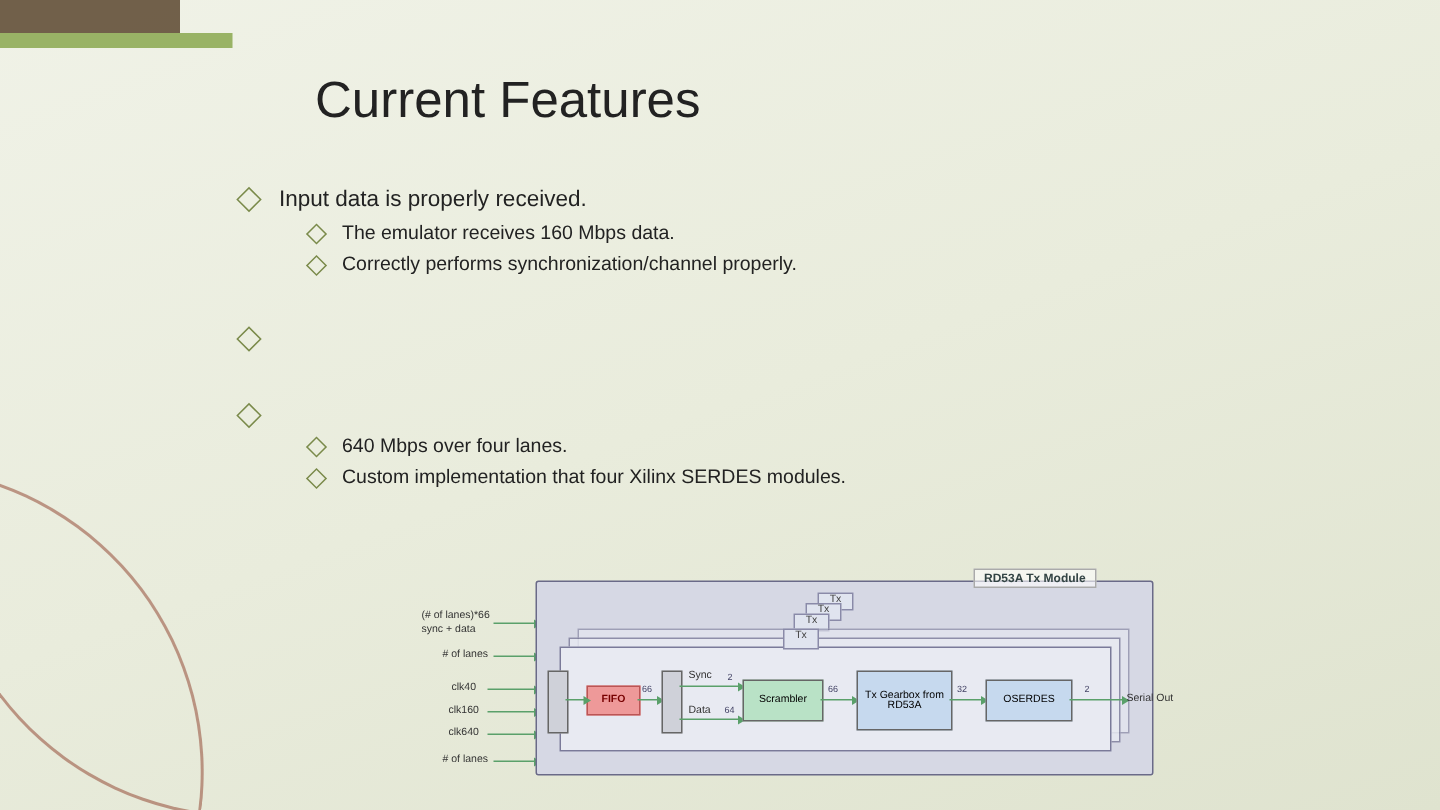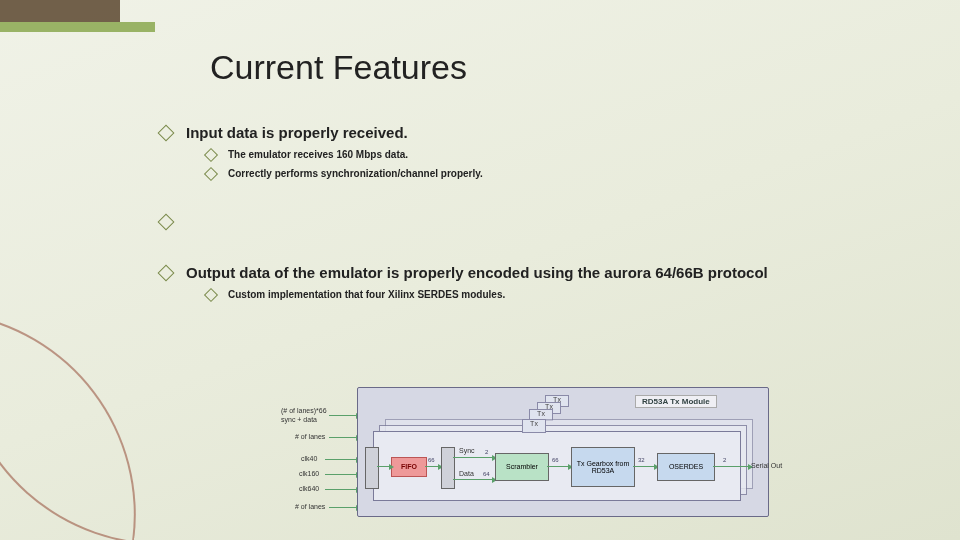--- a/index.html
+++ b/index.html
@@ -52,33 +52,32 @@
     font-size: 34px;
     font-weight: 400;
     color: #222;
   }
   .content {
     position: absolute;
     top: 110px;
     left: 160px;
     right: 30px;
     color: #222;
-    font-weight: bold;
   }
   .bullet-l1 {
     display: flex;
     align-items: flex-start;
     margin: 14px 0 6px 0;
     font-size: 15px;
   }
   .bullet-l2 {
     display: flex;
-    align-items: flex-end;
+    align-items: center;
     margin: 6px 0 4px 46px;
-    font-size: 10px;
+    font-size: 13px;
   }
   .diamond {
     width: 10px;
     height: 10px;
     flex: 0 0 10px;
     border: 1.5px solid #7a8a4a;
     transform: rotate(45deg);
     margin: 3px 14px 0 0;
     background: transparent;
   }
@@ -197,21 +196,24 @@
     <div style="height:16px"></div>
 
     <div class="bullet-l1">
       <div class="diamond"></div>
     </div>
 
     <div style="height:16px"></div>
 
     <div class="bullet-l1">
       <div class="diamond"></div>
-      <div>Output data of the emulator is properly encoded using the aurora 64/66B protocol</div>
+    </div>
+    <div class="bullet-l2">
+      <div class="diamond-sm"></div>
+      <div>640 Mbps over four lanes.</div>
     </div>
     <div class="bullet-l2">
       <div class="diamond-sm"></div>
       <div>Custom implementation that four Xilinx SERDES modules.</div>
     </div>
 
   </div>
 
   <div class="diagram">
 
@@ -224,21 +226,21 @@
     <div class="dlabel" style="left:10px; top:128px;"># of lanes</div>
 
     <div class="arrow" style="left:44px; top:40px; width:28px;"></div>
     <div class="arrow" style="left:44px; top:62px; width:28px;"></div>
     <div class="arrow" style="left:40px; top:84px; width:32px;"></div>
     <div class="arrow" style="left:40px; top:99px; width:32px;"></div>
     <div class="arrow" style="left:40px; top:114px; width:32px;"></div>
     <div class="arrow" style="left:44px; top:132px; width:28px;"></div>
 
     <div class="outer-box" style="left:72px; top:12px; width:410px; height:128px;"></div>
-    <div class="outer-title" style="left:350px; top:4px;margin-top:16px;">RD53A Tx Module</div>
+    <div class="outer-title" style="left:364px; top:4px;">RD53A Tx Module</div>
 
     <div class="tx-tab" style="left:260px; top:20px; width:22px; height:10px;">Tx</div>
     <div class="tx-tab" style="left:252px; top:27px; width:22px; height:10px;">Tx</div>
     <div class="tx-tab" style="left:244px; top:34px; width:22px; height:10px;">Tx</div>
 
     <div class="lane-box" style="left:100px; top:44px; width:366px; height:68px; opacity:0.6;"></div>
     <div class="lane-box" style="left:94px;  top:50px; width:366px; height:68px; opacity:0.8;"></div>
 
     <div class="lane-box" style="left:88px;  top:56px; width:366px; height:68px;">
       <div class="tx-tab" style="left:148px; top:-13px; width:22px; height:12px;">Tx</div>

